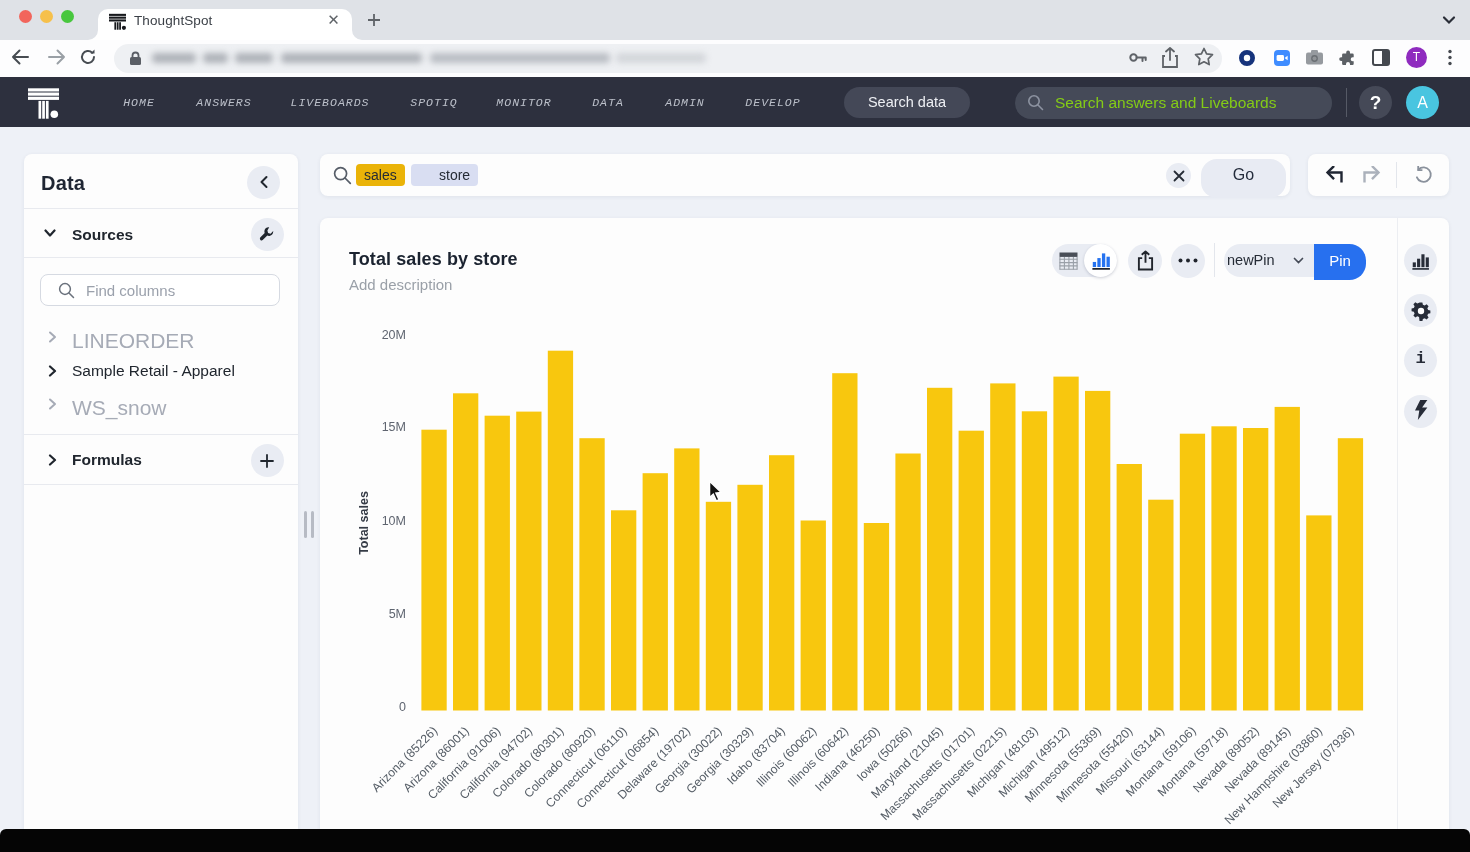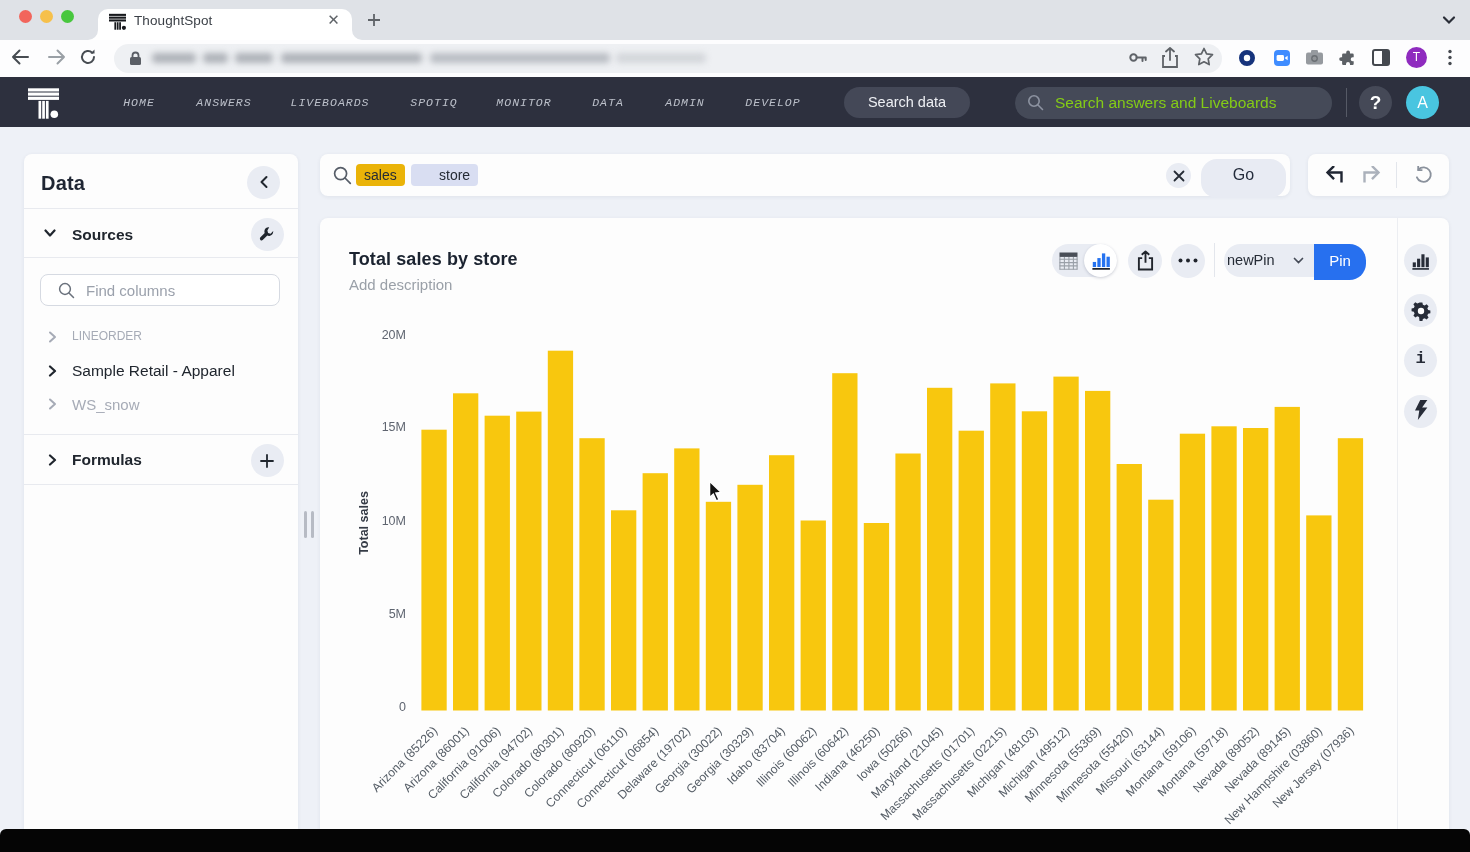--- a/index.html
+++ b/index.html
@@ -200,29 +200,29 @@
   <div class="sdiv" style="top:103px;"></div>
   <div style="position:absolute; left:16px; top:120px; width:240px; height:32px; border:1px solid #d6dae2; border-radius:8px; background:#fff;"></div>
   <svg style="position:absolute; left:34px; top:128px;" width="17" height="17" viewBox="0 0 17 17">
       <circle cx="7" cy="7" r="5.4" fill="none" stroke="#6a717c" stroke-width="1.5"></circle>
       <path d="M11 11l4.5 4.5" stroke="#6a717c" stroke-width="1.5" stroke-linecap="round"></path>
     </svg>
   <div style="position:absolute; left:62px; top:128px; font-size:15px; color:#9ba1ac;">Find columns</div>
   <svg style="position:absolute; left:24px; top:177px;" width="9" height="12" viewBox="0 0 9 12">
       <path d="M2 1.5L7 6l-5 4.5" stroke="#a6abb6" stroke-width="2" fill="none" stroke-linecap="round" stroke-linejoin="round"></path>
     </svg>
-  <div class="abs treegrey" style="left:48px; top:175px; font-size:12px; position:absolute;">LINEORDER</div>
+  <div class="abs treegrey" style="left:48px; top:175px; font-size:21px; position:absolute;">LINEORDER</div>
   <svg style="position:absolute; left:24px; top:211px;" width="9" height="12" viewBox="0 0 9 12">
       <path d="M2 1.5L7 6l-5 4.5" stroke="#20262e" stroke-width="2.2" fill="none" stroke-linecap="round" stroke-linejoin="round"></path>
     </svg>
   <div class="treedark" style="left:48px; top:208px; font-size:15.5px; font-weight:500; position:absolute;">Sample Retail - Apparel</div>
   <svg style="position:absolute; left:24px; top:244px;" width="9" height="12" viewBox="0 0 9 12">
       <path d="M2 1.5L7 6l-5 4.5" stroke="#a6abb6" stroke-width="2" fill="none" stroke-linecap="round" stroke-linejoin="round"></path>
     </svg>
-  <div class="treegrey" style="left:48px; top:242px; font-size:15px; position:absolute;">WS_snow</div>
+  <div class="treegrey" style="left:48px; top:242px; font-size:21px; position:absolute;">WS_snow</div>
   <div class="sdiv" style="top:280px;"></div>
   <svg style="position:absolute; left:24px; top:300px;" width="9" height="12" viewBox="0 0 9 12">
       <path d="M2 1.5L7 6l-5 4.5" stroke="#20262e" stroke-width="2.2" fill="none" stroke-linecap="round" stroke-linejoin="round"></path>
     </svg>
   <div style="position:absolute; left:48px; top:297px; font-size:15.5px; font-weight:bold; color:#20262e;">Formulas</div>
   <div class="circbtn" style="left:226.5px; top:290px; width:33px; height:33px;"></div>
   <svg style="position:absolute; left:234px; top:297.5px;" width="18" height="18" viewBox="0 0 18 18">
       <path d="M9 3v12M3 9h12" stroke="#20262e" stroke-width="1.8" stroke-linecap="round"></path>
     </svg>
   <div class="sdiv" style="top:330px;"></div>

